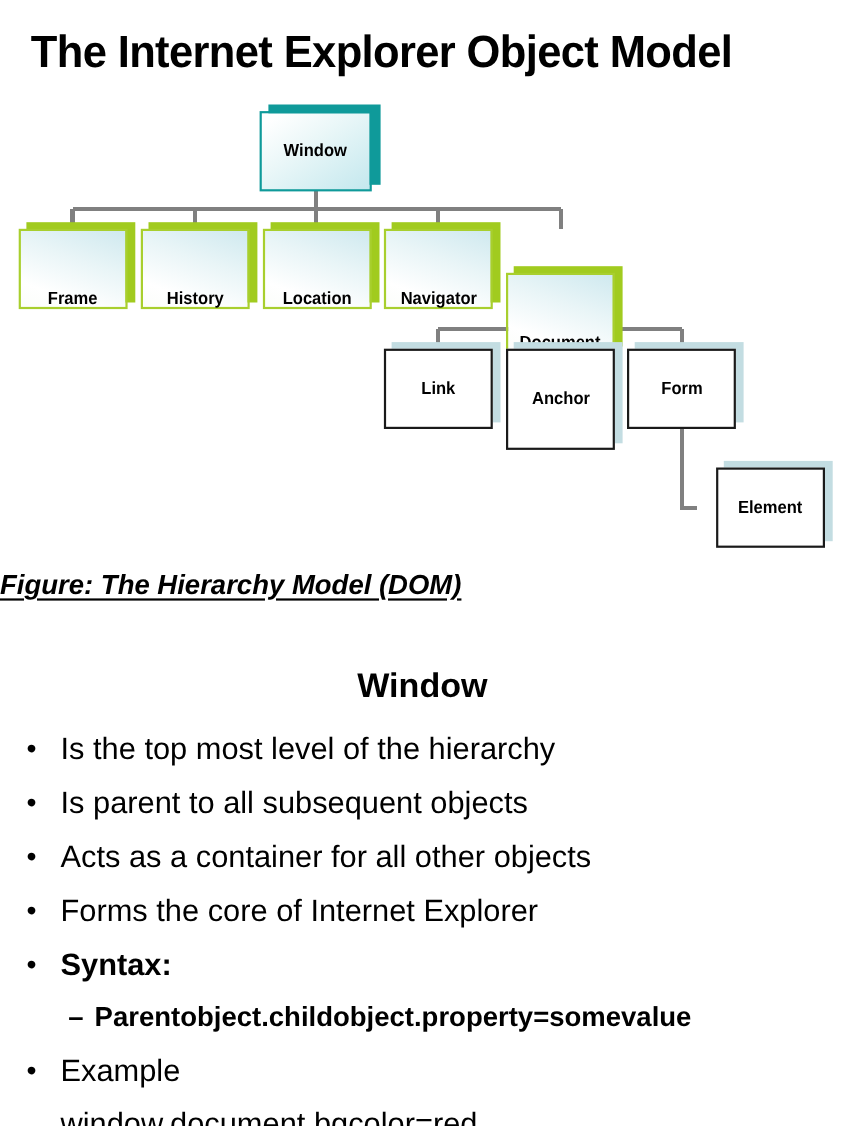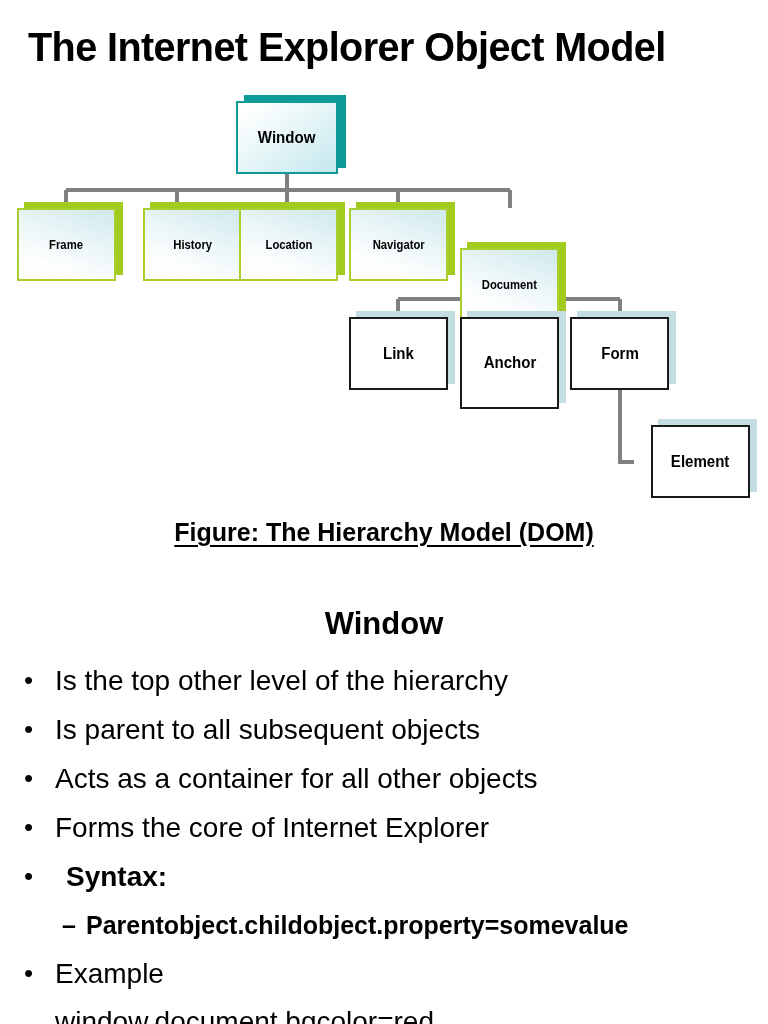--- a/index.html
+++ b/index.html
@@ -100,21 +100,22 @@
   .node.lvl1 .node-shadow {
     left: 8px;
     top: -6px;
     right: -8px;
     bottom: 6px;
     background: #0f9a9a;
   }
 
   
   .node.lvl2 {
-    font-size: 12px;
+    font-size: 16px;
+    align-items: flex-end;
   }
   .node.lvl2 .node-face {
     border: 2px solid #a8cf2e;
     background: linear-gradient(200deg, #cfe9ef 0%, #e9f5f7 40%, #ffffff 78%, #fbfdfa 100%);
   }
   .node.lvl2 .node-shadow {
     left: 7px;
     top: -6px;
     right: -7px;
     bottom: 6px;
@@ -136,25 +137,25 @@
     bottom: 6px;
     background: #c3dde2;
   }
 
   
   .figure-caption {
     position: absolute;
     left: 0;
     top: 518px;
     width: 768px;
-    text-align: center;
     font-size: 25px;
     font-weight: bold;
     text-decoration: underline;
     text-underline-offset: 4px;
+    font-style: italic;
   }
 
   
   .section-heading {
     position: absolute;
     left: 0;
     top: 606px;
     width: 768px;
     text-align: center;
     font-size: 31px;
@@ -180,21 +181,20 @@
     width: 31px;
     flex: 0 0 31px;
     text-align: left;
     font-size: 26px;
   }
   .bullet-row .btext {
     flex: 1 1 auto;
   }
   .bullet-row.bold .btext {
     font-weight: bold;
-    margin-left: 11px;
   }
 
   .bullet-row.sub {
     padding-left: 62px;
     font-size: 25px;
     line-height: 48px;
     font-weight: bold;
   }
   .bullet-row.sub .marker {
     width: 24px;
@@ -246,21 +246,21 @@
       <span class="node-face"></span>
       <span class="node-label">Window</span>
     </div>
 
     <div class="node lvl2" style="left:17px; top:208px; width:99px; height:73px;">
       <span class="node-shadow"></span>
       <span class="node-face"></span>
       <span class="node-label">Frame</span>
     </div>
 
-    <div class="node lvl2" style="left:128px; top:208px; width:99px; height:73px;margin-left:15px;">
+    <div class="node lvl2" style="left:128px; top:208px; width:99px; height:73px;">
       <span class="node-shadow"></span>
       <span class="node-face"></span>
       <span class="node-label">History</span>
     </div>
 
     <div class="node lvl2" style="left:239px; top:208px; width:99px; height:73px;">
       <span class="node-shadow"></span>
       <span class="node-face"></span>
       <span class="node-label">Location</span>
     </div>
@@ -304,21 +304,21 @@
   </div>
 
   <div class="figure-caption">Figure: The Hierarchy Model (DOM)</div>
 
   <div class="section-heading">Window</div>
 
   <div class="bullets">
 
     <div class="bullet-row">
       <span class="marker">•</span>
-      <span class="btext">Is the top other level of the hierarchy</span>
+      <span class="btext">Is the top most level of the hierarchy</span>
     </div>
 
     <div class="bullet-row">
       <span class="marker">•</span>
       <span class="btext">Is parent to all subsequent objects</span>
     </div>
 
     <div class="bullet-row">
       <span class="marker">•</span>
       <span class="btext">Acts as a container for all other objects</span>

